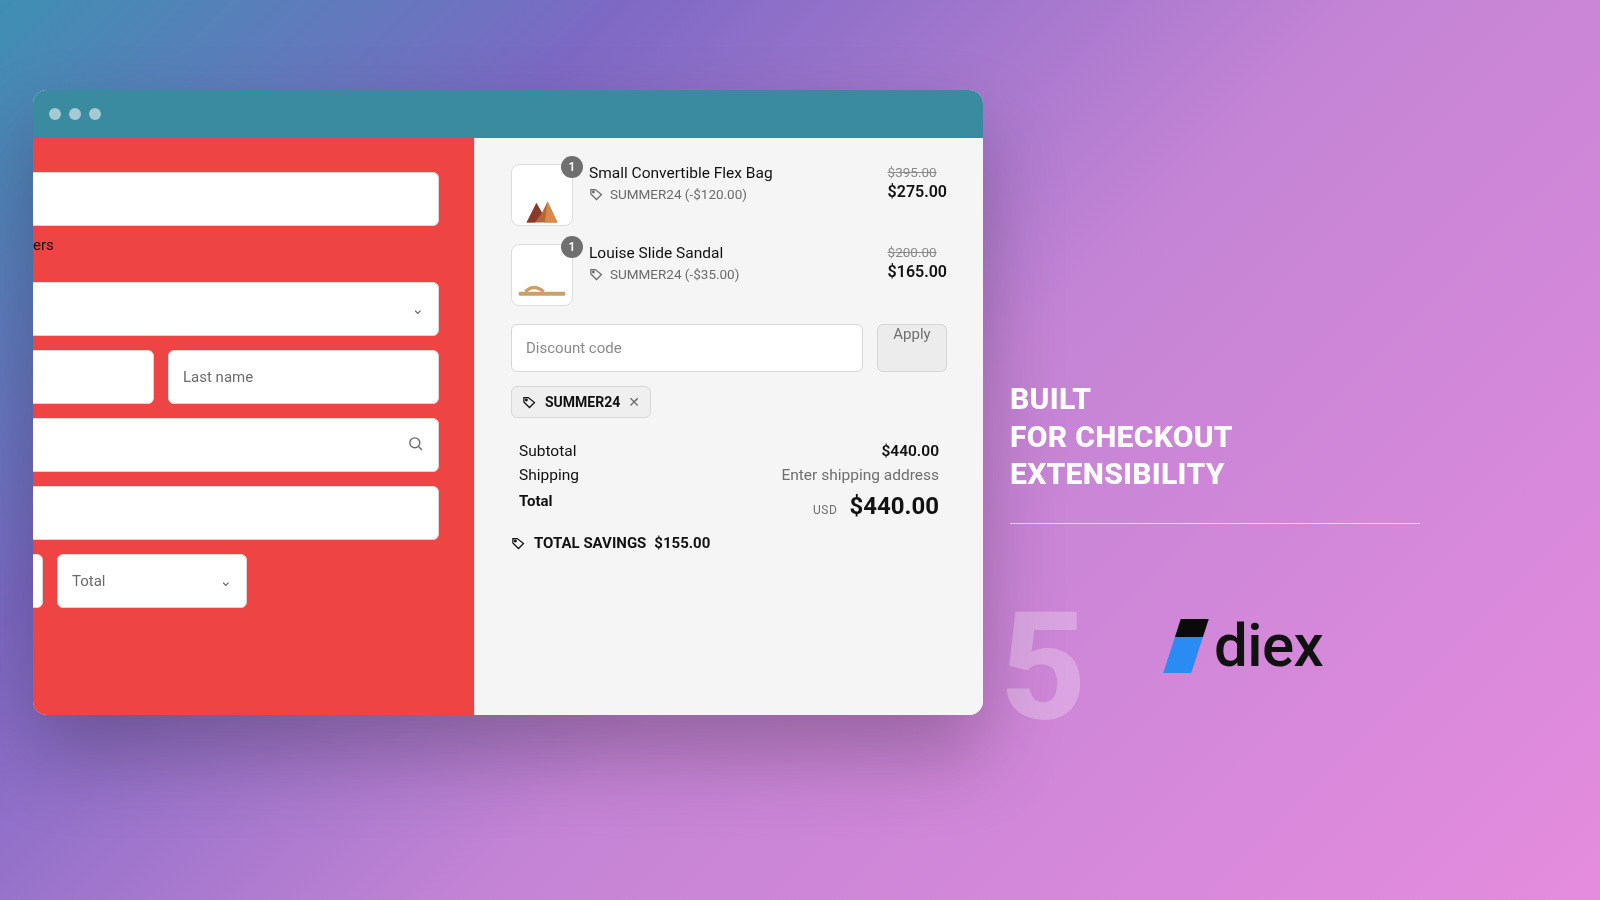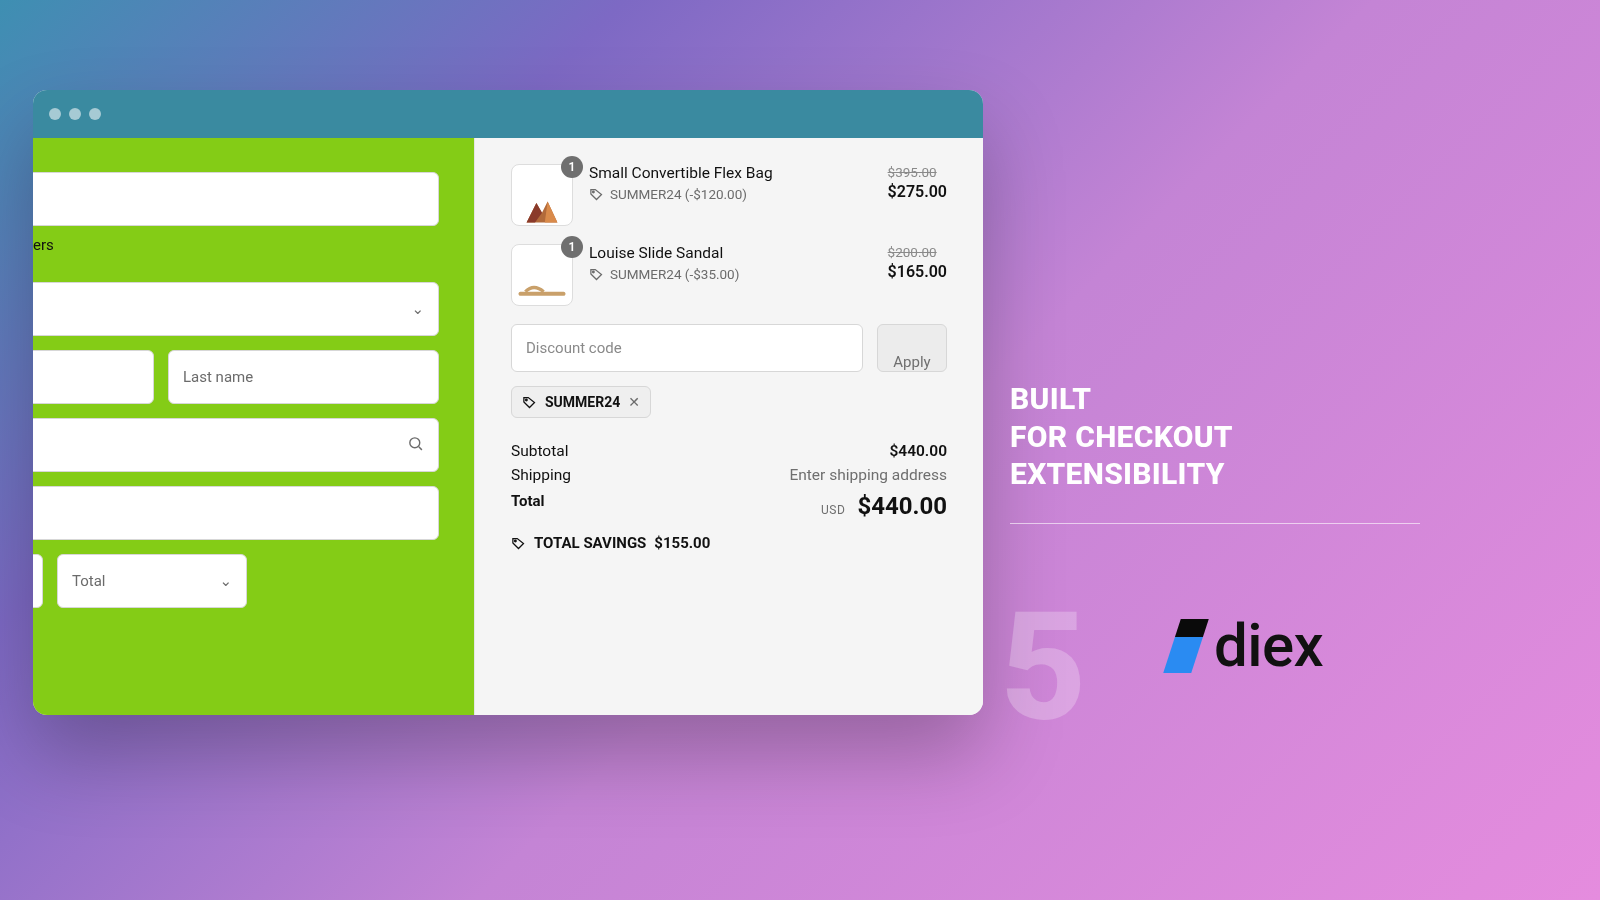--- a/index.html
+++ b/index.html
@@ -15,21 +15,21 @@
     border-radius: 14px; overflow: hidden;
     box-shadow: 0 40px 80px rgba(0,0,0,.25);
     background: #f6f6f6;
   }
   .titlebar {
     height: 48px; background: #3a8aa0;
     display: flex; align-items: center; padding: 0 16px; gap: 8px;
   }
   .dot { width: 12px; height: 12px; border-radius: 50%; background: rgba(255,255,255,.55); }
   .pane {
-    position: absolute; top: 48px; bottom: 0; background: #84cc16;
+    position: absolute; top: 48px; bottom: 0; background: #ef4444;
   }
   .left-pane  { left: 0;  width: 442px; border-right: 1px solid #e5e5e5; }
   .right-pane { left: 442px; right: 0; background: #f5f5f5; }
 
   
   .left-inner { position: absolute; inset: 0; padding: 20px 24px 20px 0; }
   .field, .select {
     border: 1px solid #d7d7d7; border-radius: 6px; height: 54px;
     display: flex; align-items: center; padding: 0 14px; color: #6b6b6b; font-size: 15px;
     background:#fff;
@@ -63,31 +63,31 @@
   .old { color:#8a8a8a; font-size:13.5px; text-decoration:line-through; }
   .new { font-size:16px; font-weight:600; margin-top:2px; }
 
   .disc-row { display:flex; gap:14px; margin:10px 0 14px; }
   .disc-input {
     flex:1; height:48px; border:1px solid #d7d7d7; border-radius:6px; background:#fff;
     padding:0 14px; color:#8a8a8a; font-size:15px; display:flex; align-items:center;
   }
   .apply-btn {
     width:70px; height:48px; border:1px solid #d7d7d7; border-radius:6px;
-    background:#ececec; color:#6f6f6f; font-size:15px; display:flex; align-items:flex-end; justify-content:center;
+    background:#ececec; color:#6f6f6f; font-size:15px; display:flex; align-items:flex-start; justify-content:center;
   }
 
   .chip {
     display:inline-flex; align-items:center; gap:8px; height:32px; padding:0 10px;
     border:1px solid #d7d7d7; border-radius:6px; background:#efefef; font-size:14px; font-weight:700;
     margin-bottom:18px;
   }
   .chip .x { font-weight:400; color:#6b6b6b; }
 
-  .line { display:flex; justify-content:space-between; font-size:15.5px; margin:6px 0; }
+  .line { display:flex; justify-content:space-between; font-size:15.5px; margin:6px 8px; }
   .line.total .lab { font-size:15px; font-weight:700; }
   .line.total .val { font-size:24px; font-weight:700; }
   .usd { font-size:12px; color:#6f6f6f; margin-right:8px; letter-spacing:.05em; }
   .ship-val { color:#6f6f6f; }
 
   .savings { display:flex; align-items:center; gap:8px; font-size:15px; font-weight:700; margin-top:14px; }
 
   
   .tag-ico { width:15px; height:15px; }
   .tag-ico svg { display:block; }

